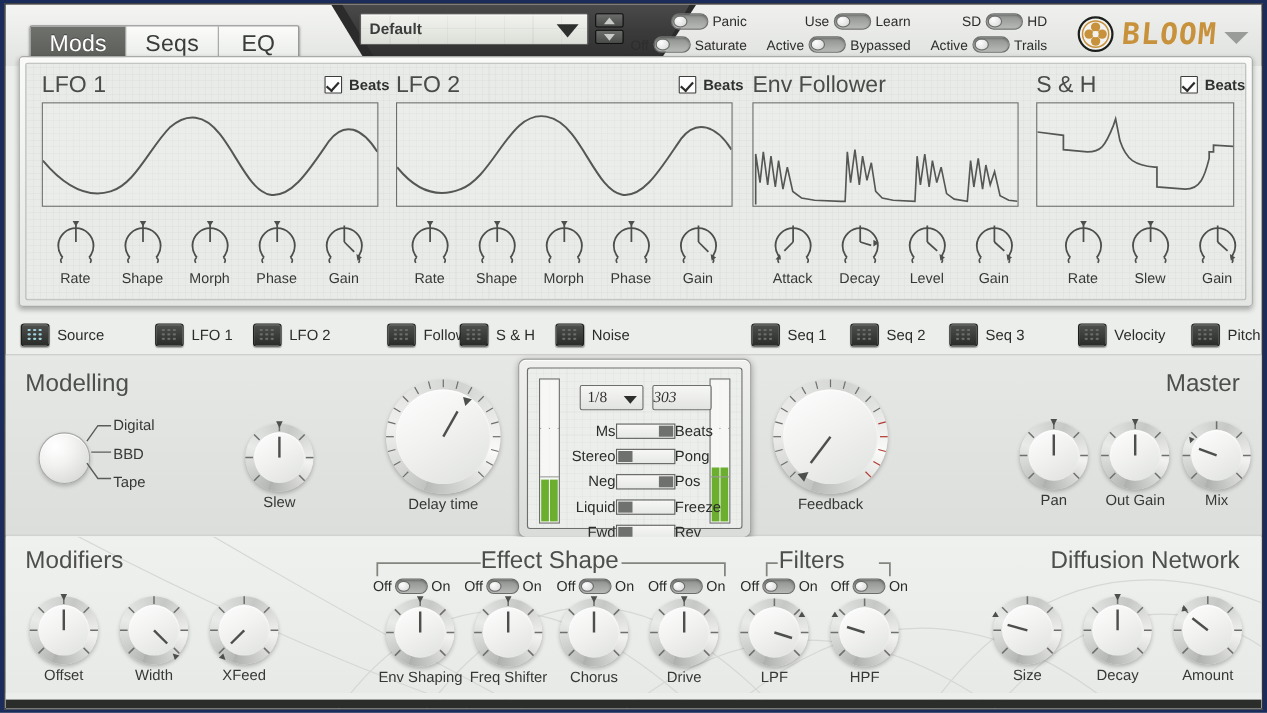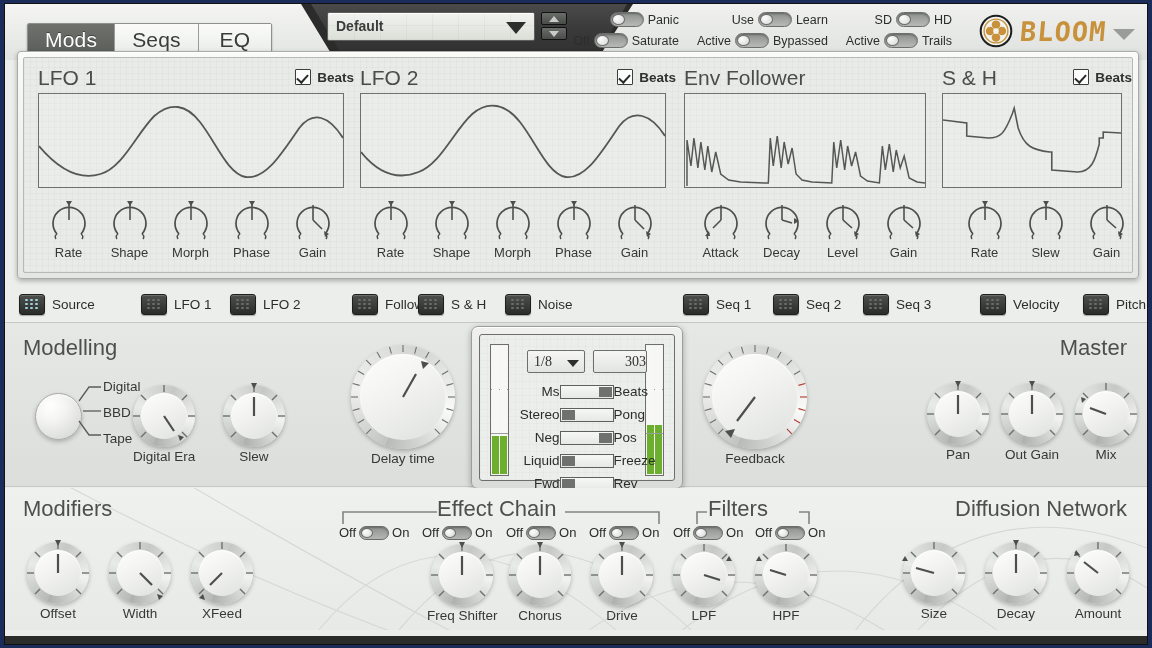--- a/index.html
+++ b/index.html
@@ -251,22 +251,23 @@
     background:linear-gradient(180deg,#f6f7f5,#e2e4e1);
   }
   .div-sel span { position:absolute; left:6px; top:3px; font-size:14px; color:#2f312f;
     font-family:"Liberation Serif", serif; }
   .div-sel i { position:absolute; right:5px; top:9px; width:0;height:0;
     border-left:6px solid transparent; border-right:6px solid transparent; border-top:7px solid #2d2f2d; }
   .num-fld {
     position:absolute; left:113px; top:15px; width:54px; height:23px;
     border:1px solid #6d6f6d; border-radius:2px;
     background:linear-gradient(180deg,#f6f7f5,#e2e4e1);
-    text-align:right; font-size:14px; color:#2f312f; line-height:22px;
+    text-align:left; font-size:14px; color:#2f312f; line-height:22px;
     font-family:"Liberation Serif", serif;
+    font-style:italic;
   }
   .dsw-row {
     position:absolute; left:34px; width:145px; height:19px;
     display:flex; align-items:center; justify-content:center; gap:0;
   }
   .dsw-row .l, .dsw-row .r { font-size:13.5px; color:#2b2d2b; white-space:nowrap; }
   .dsw-row .l { width:54px; text-align:right; }
   .dsw-row .r { width:54px; text-align:left; }
   .dsw {
     width:38px; height:14px; border:1px solid #5e605e; position:relative; flex:none;
@@ -845,40 +846,20 @@
       <path d="M12,30 L22,16 L34,16" fill="none" stroke="#5a5c5a" stroke-width="1.3"></path>
       <path d="M16,40 L34,40" fill="none" stroke="#5a5c5a" stroke-width="1.3"></path>
       <path d="M12,50 L22,64 L34,64" fill="none" stroke="#5a5c5a" stroke-width="1.3"></path>
     </svg>
     <div class="sel-labels" style="left:98px; top:51px;">
       <div>Digital</div>
       <div>BBD</div>
       <div>Tape</div>
     </div>
 
-    <div class="knob-wrap" style="left:128px; top:62px;">
-      <div class="knob3d" style="width:62px;height:62px;">
-        <div class="ring"></div>
-        <div class="face" style="inset:8px;"></div>
-        <svg viewBox="0 0 62 62">
-          <g stroke="#6e706e" stroke-width="1.4">
-            <line x1="31" y1="0" x2="31" y2="7"></line>
-              <line x1="8" y1="10" x2="13" y2="15"></line>
-            <line x1="54" y1="10" x2="49" y2="15"></line>
-              <line x1="0" y1="31" x2="7" y2="31"></line>
-            <line x1="62" y1="31" x2="55" y2="31"></line>
-              <line x1="8" y1="52" x2="13" y2="47"></line>
-            <line x1="54" y1="52" x2="49" y2="47"></line>
-          </g>
-          <line x1="31" y1="31" x2="41" y2="46" stroke="#4d4f4d" stroke-width="2.2"></line>
-          <path d="M45,50 L51,52 L47,56 Z" fill="#4d4f4d"></path>
-        </svg>
-      </div>
-      <div class="knob-label">Digital Era</div>
-    </div>
 
     <div class="knob-wrap" style="left:218px; top:62px;">
       <div class="knob3d" style="width:62px;height:62px;">
         <div class="ring"></div>
         <div class="face" style="inset:8px;"></div>
         <svg viewBox="0 0 62 62">
           <g stroke="#6e706e" stroke-width="1.4">
             <line x1="31" y1="0" x2="31" y2="7"></line>
               <line x1="8" y1="10" x2="13" y2="15"></line>
             <line x1="54" y1="10" x2="49" y2="15"></line>
@@ -1098,21 +1079,21 @@
         <path d="M380,160 Q520,-30 700,156"></path>
         <path d="M560,160 Q720,30 900,156"></path>
         <path d="M660,156 Q830,10 1010,156"></path>
         <path d="M840,156 Q960,-10 1142,60"></path>
         <path d="M900,156 Q1020,20 1142,100"></path>
       </g>
     </svg>
 
     <div class="grp-title" style="left:18px; top:8px;">Modifiers</div>
     <div class="grp-title" style="right:20px; top:8px;">Diffusion Network</div>
-    <div class="grp-title" style="left:432px; top:8px;">Effect Chain</div>
+    <div class="grp-title" style="left:432px; top:8px;">Effect Shape</div>
     <div class="grp-title" style="left:703px; top:8px;">Filters</div>
 
     <svg class="bracket" style="left:336px; top:10px; width:320px; height:26px;">
       <path d="M2,26 L2,14 L96,14" fill="none" stroke="#83857f" stroke-width="1.6"></path>
       <path d="M224,14 L318,14 L318,26" fill="none" stroke="#83857f" stroke-width="1.6"></path>
     </svg>
     <svg class="bracket" style="left:690px; top:10px; width:120px; height:26px;">
       <path d="M2,26 L2,14 L12,14" fill="none" stroke="#83857f" stroke-width="1.6"></path>
       <path d="M104,14 L114,14 L114,26" fill="none" stroke="#83857f" stroke-width="1.6"></path>
     </svg>
@@ -1178,20 +1159,40 @@
       <div class="knob-label">XFeed</div>
     </div>
 
     <div class="onoff" style="left:334px; top:37px;">
       <span>Off</span>
       <div class="osw">
           <i></i>
         </div>
       <span>On</span>
     </div>
+    <div class="knob-wrap" style="left:339px; top:56px;">
+      <div class="knob3d" style="width:62px;height:62px;">
+        <div class="ring"></div>
+          <div class="face" style="inset:8px;"></div>
+        <svg viewBox="0 0 62 62">
+          <g stroke="#6e706e" stroke-width="1.4">
+            <line x1="31" y1="0" x2="31" y2="7"></line>
+              <line x1="8" y1="10" x2="13" y2="15"></line>
+            <line x1="54" y1="10" x2="49" y2="15"></line>
+              <line x1="0" y1="31" x2="7" y2="31"></line>
+            <line x1="62" y1="31" x2="55" y2="31"></line>
+              <line x1="8" y1="52" x2="13" y2="47"></line>
+            <line x1="54" y1="52" x2="49" y2="47"></line>
+          </g>
+          <line x1="31" y1="31" x2="31" y2="12" stroke="#4d4f4d" stroke-width="2.2"></line>
+          <path d="M28,-2 L34,-2 L31,4 Z" fill="#4d4f4d"></path>
+        </svg>
+      </div>
+      <div class="knob-label">Env Shaping</div>
+    </div>
 
     <div class="onoff" style="left:417px; top:37px;">
       <span>Off</span>
       <div class="osw">
           <i></i>
         </div>
       <span>On</span>
     </div>
     <div class="knob-wrap" style="left:422px; top:56px;">
       <div class="knob3d" style="width:62px;height:62px;">

